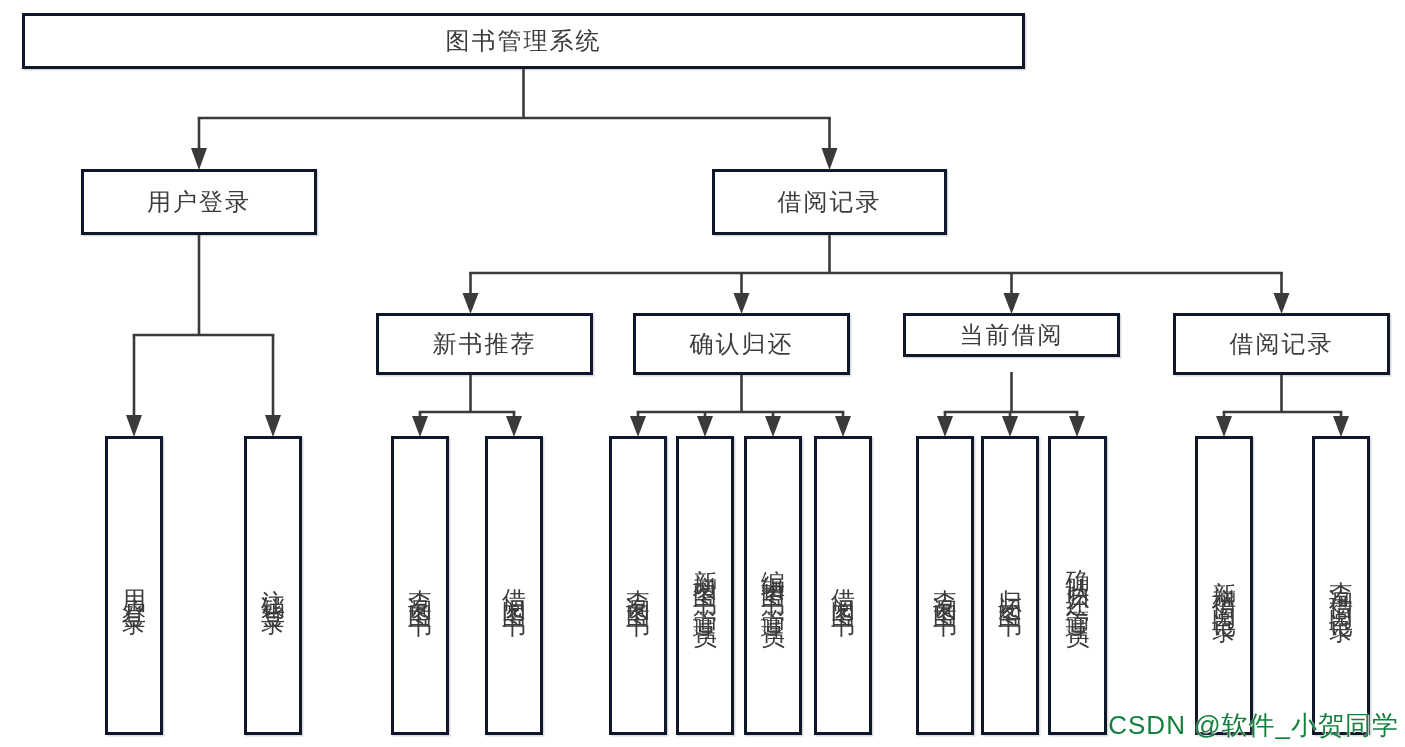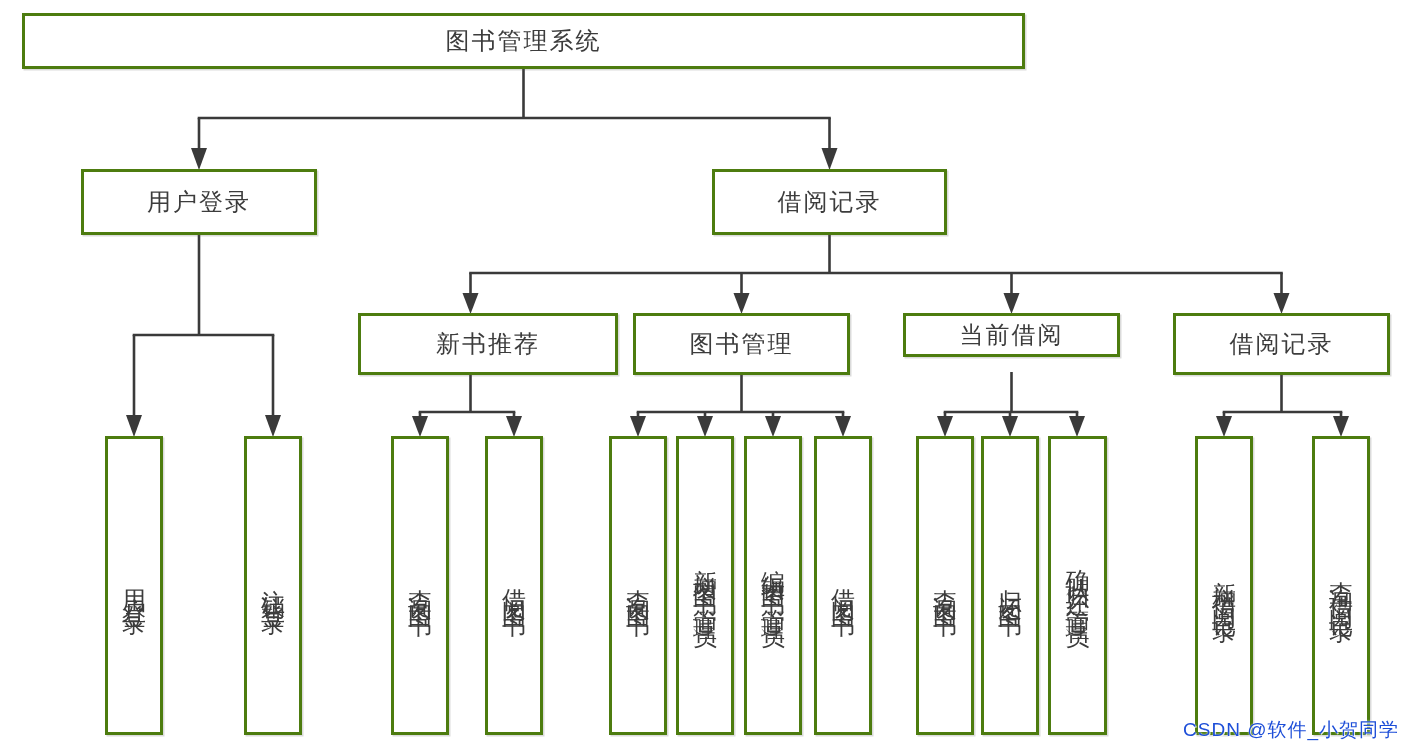--- a/index.html
+++ b/index.html
@@ -3,34 +3,34 @@
 <meta charset="utf-8">
 <style>
   html,body{margin:0;padding:0;}
   body{
     width:1405px;height:747px;position:relative;background:#ffffff;overflow:hidden;
     font-family:"Liberation Sans","DejaVu Sans",sans-serif;
   }
   #wires{position:absolute;left:0;top:0;z-index:1;}
   .node{
     position:absolute;box-sizing:border-box;background:#ffffff;
-    border:3px solid #4d7c0f;color:#3c3c3c;z-index:2;
+    border:3px solid #0f172a;color:#3c3c3c;z-index:2;
     display:flex;align-items:center;justify-content:center;
     box-shadow:1.5px 1.5px 0 rgba(90,90,90,0.22);
   }
   .hnode .label{
     font-size:24px;letter-spacing:2px;white-space:nowrap;line-height:1;
   }
   .vnode .label{
     writing-mode:vertical-rl;text-orientation:mixed;
     font-size:24px;letter-spacing:8px;line-height:1;
   }
   .watermark{
     position:absolute;right:6px;bottom:4px;z-index:3;
-    font-size:19px;letter-spacing:1px;color:#1d4ed8;
+    font-size:26px;letter-spacing:1px;color:#15803d;
     text-shadow:0 0 2px #ffffff,1px 1px 0 rgba(255,255,255,0.8);
     white-space:nowrap;
   }
 </style>
 </head>
 <body>
 
 <svg id="wires" width="1405" height="747" viewBox="0 0 1405 747">
   <g stroke="#3a3a3a" stroke-width="2.6" fill="none">
 
@@ -101,25 +101,25 @@
   <span class="label">图书管理系统</span>
 </div>
 
 <div class="node hnode" style="left:81px;top:169px;width:236px;height:66px">
   <span class="label">用户登录</span>
 </div>
 <div class="node hnode" style="left:712px;top:169px;width:235px;height:66px">
   <span class="label">借阅记录</span>
 </div>
 
-<div class="node hnode" style="left:358px;top:313px;width:260px;height:62px">
+<div class="node hnode" style="left:376px;top:313px;width:217px;height:62px">
   <span class="label">新书推荐</span>
 </div>
 <div class="node hnode" style="left:633px;top:313px;width:217px;height:62px">
-  <span class="label">图书管理</span>
+  <span class="label">确认归还</span>
 </div>
 <div class="node hnode" style="left:903px;top:313px;width:217px;height:44px">
   <span class="label">当前借阅</span>
 </div>
 <div class="node hnode" style="left:1173px;top:313px;width:217px;height:62px">
   <span class="label">借阅记录</span>
 </div>
 
 <div class="node vnode" style="left:105px;top:436px;width:58px;height:299px">
   <span class="label">用户登录</span>

